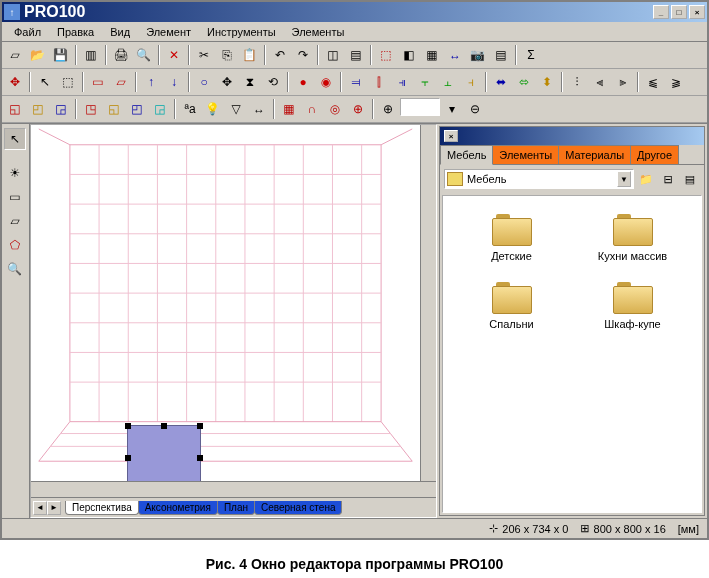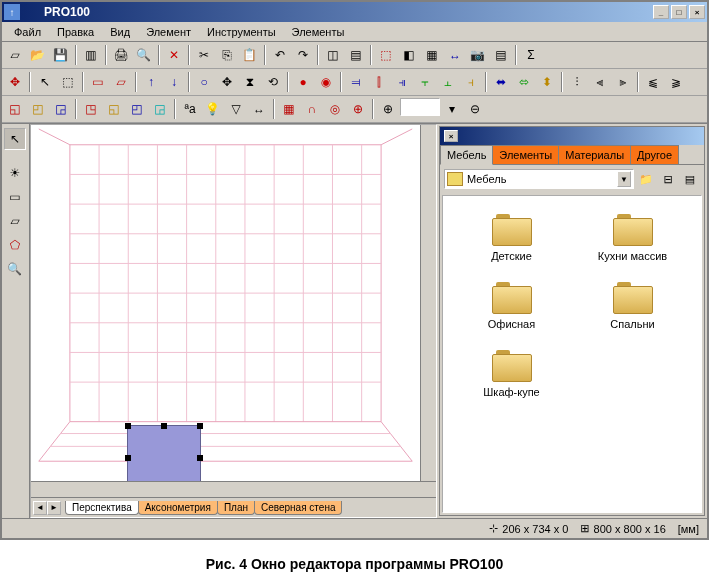--- a/index.html
+++ b/index.html
@@ -1,20 +1,20 @@
 <!DOCTYPE html>
 <html><head>
 <meta charset="utf-8">
 <style>
 * { margin: 0; padding: 0; box-sizing: border-box; }
 body { font-family: Tahoma, Arial, sans-serif; font-size: 11px; background: #fff; }
 .window { width: 709px; height: 540px; border: 2px solid #808080; background: #d4d0c8; display: flex; flex-direction: column; }
 .titlebar { background: linear-gradient(to right, #0a246a, #a6caf0); color: #fff; height: 20px; display: flex; align-items: center; padding: 0 2px; font-weight: bold; }
 .titlebar .appicon { width: 16px; height: 16px; background: #5a8cd8; margin-right: 4px; display: flex; align-items: center; justify-content: center; color: #fff; font-size: 10px; }
-.titlebar .title { flex: 1; font-size: 12px; margin-left: 20px; }
+.titlebar .title { flex: 1; font-size: 16px; }
 .titlebar .winbtn { width: 16px; height: 14px; background: #d4d0c8; border: 1px outset #fff; margin-left: 2px; font-family: Marlett, sans-serif; font-size: 8px; display: flex; align-items: center; justify-content: center; cursor: pointer; color: #000; }
 .menubar { background: #d4d0c8; height: 20px; display: flex; align-items: center; padding: 0 4px; border-bottom: 1px solid #808080; }
 .menuitem { padding: 2px 8px; cursor: pointer; }
 .toolbars { background: #d4d0c8; border-bottom: 1px solid #808080; }
 .toolbar-row { display: flex; flex-wrap: wrap; padding: 2px; gap: 1px; border-bottom: 1px solid #a0a0a0; }
 .tbtn { width: 22px; height: 22px; border: 1px solid transparent; display: flex; align-items: center; justify-content: center; cursor: pointer; font-size: 12px; }
 .tsep { width: 2px; height: 20px; border-left: 1px solid #808080; border-right: 1px solid #fff; margin: 1px 2px; }
 .tinput { width: 40px; height: 18px; border: 1px inset #fff; background: #fff; font-size: 11px; padding: 0 2px; }
 .workarea { flex: 1; display: flex; overflow: hidden; }
 .sidetools { width: 28px; background: #d4d0c8; border-right: 1px solid #808080; display: flex; flex-direction: column; padding: 4px 2px; gap: 2px; }
@@ -23,21 +23,21 @@
 .viewport-wrap { flex: 1; display: flex; flex-direction: column; border: 1px inset #fff; background: #fff; }
 .viewport { flex: 1; position: relative; overflow: hidden; background: #fff; }
 .grid3d { position: absolute; inset: 0; }
 .gridline { stroke: #f0c0d0; stroke-width: 1; }
 .wallline { stroke: #e8a0b8; stroke-width: 1; }
 .cube3d { position: absolute; left: 96px; top: 300px; width: 74px; height: 66px; background: #9898d8; border: 1px solid #606090; }
 .handle { position: absolute; width: 6px; height: 6px; background: #000; }
 .viewtabs { height: 20px; display: flex; align-items: center; background: #d4d0c8; border-top: 1px solid #808080; padding: 0 2px; }
 .vtab-arrows { display: flex; margin-right: 4px; }
 .vtab-arrow { width: 14px; height: 14px; border: 1px outset #fff; background: #d4d0c8; font-size: 8px; display: flex; align-items: center; justify-content: center; cursor: pointer; }
-.vtab { border: 1px solid #808080; border-top: none; padding: 1px 6px; background: #fdba74; margin-right: -1px; cursor: pointer; font-size: 10px; border-radius: 0 0 4px 4px; }
+.vtab { border: 1px solid #808080; border-top: none; padding: 1px 6px; background: #1d4ed8; margin-right: -1px; cursor: pointer; font-size: 10px; border-radius: 0 0 4px 4px; }
 .vtab.active { background: #fff; }
 .scroll-h { height: 16px; background: #d4d0c8; border-top: 1px solid #808080; display: flex; }
 .scroll-v { width: 16px; background: #d4d0c8; border-left: 1px solid #808080; }
 .library { width: 266px; display: flex; flex-direction: column; border: 1px solid #808080; margin: 2px; }
 .lib-title { background: linear-gradient(to right, #0a246a, #a6caf0); color: #fff; height: 18px; display: flex; align-items: center; padding: 0 4px; font-weight: bold; }
 .lib-title .title { flex: 1; }
 .lib-close { width: 14px; height: 12px; background: #d4d0c8; border: 1px outset #fff; font-size: 8px; display: flex; align-items: center; justify-content: center; cursor: pointer; color: #000; }
 .lib-tabs { display: flex; background: #d4d0c8; border-bottom: 1px solid #808080; }
 .ltab { padding: 3px 6px; border: 1px solid #808080; border-bottom: none; background: #f97316; margin-right: -1px; cursor: pointer; font-size: 11px; }
 .ltab.active { background: #d4d0c8; border-bottom: 1px solid #d4d0c8; margin-bottom: -1px; }
@@ -271,24 +271,20 @@
           <div class="folder">
             <div class="folder-icon"></div>
             <div class="folder-label">Детские</div>
           </div>
           <div class="folder">
             <div class="folder-icon"></div>
             <div class="folder-label">Кухни массив</div>
           </div>
           <div class="folder">
             <div class="folder-icon"></div>
-            <div class="folder-label">Офисная</div>
-          </div>
-          <div class="folder">
-            <div class="folder-icon"></div>
             <div class="folder-label">Спальни</div>
           </div>
           <div class="folder">
             <div class="folder-icon"></div>
             <div class="folder-label">Шкаф-купе</div>
           </div>
         </div>
       </div>
     </div>
 

